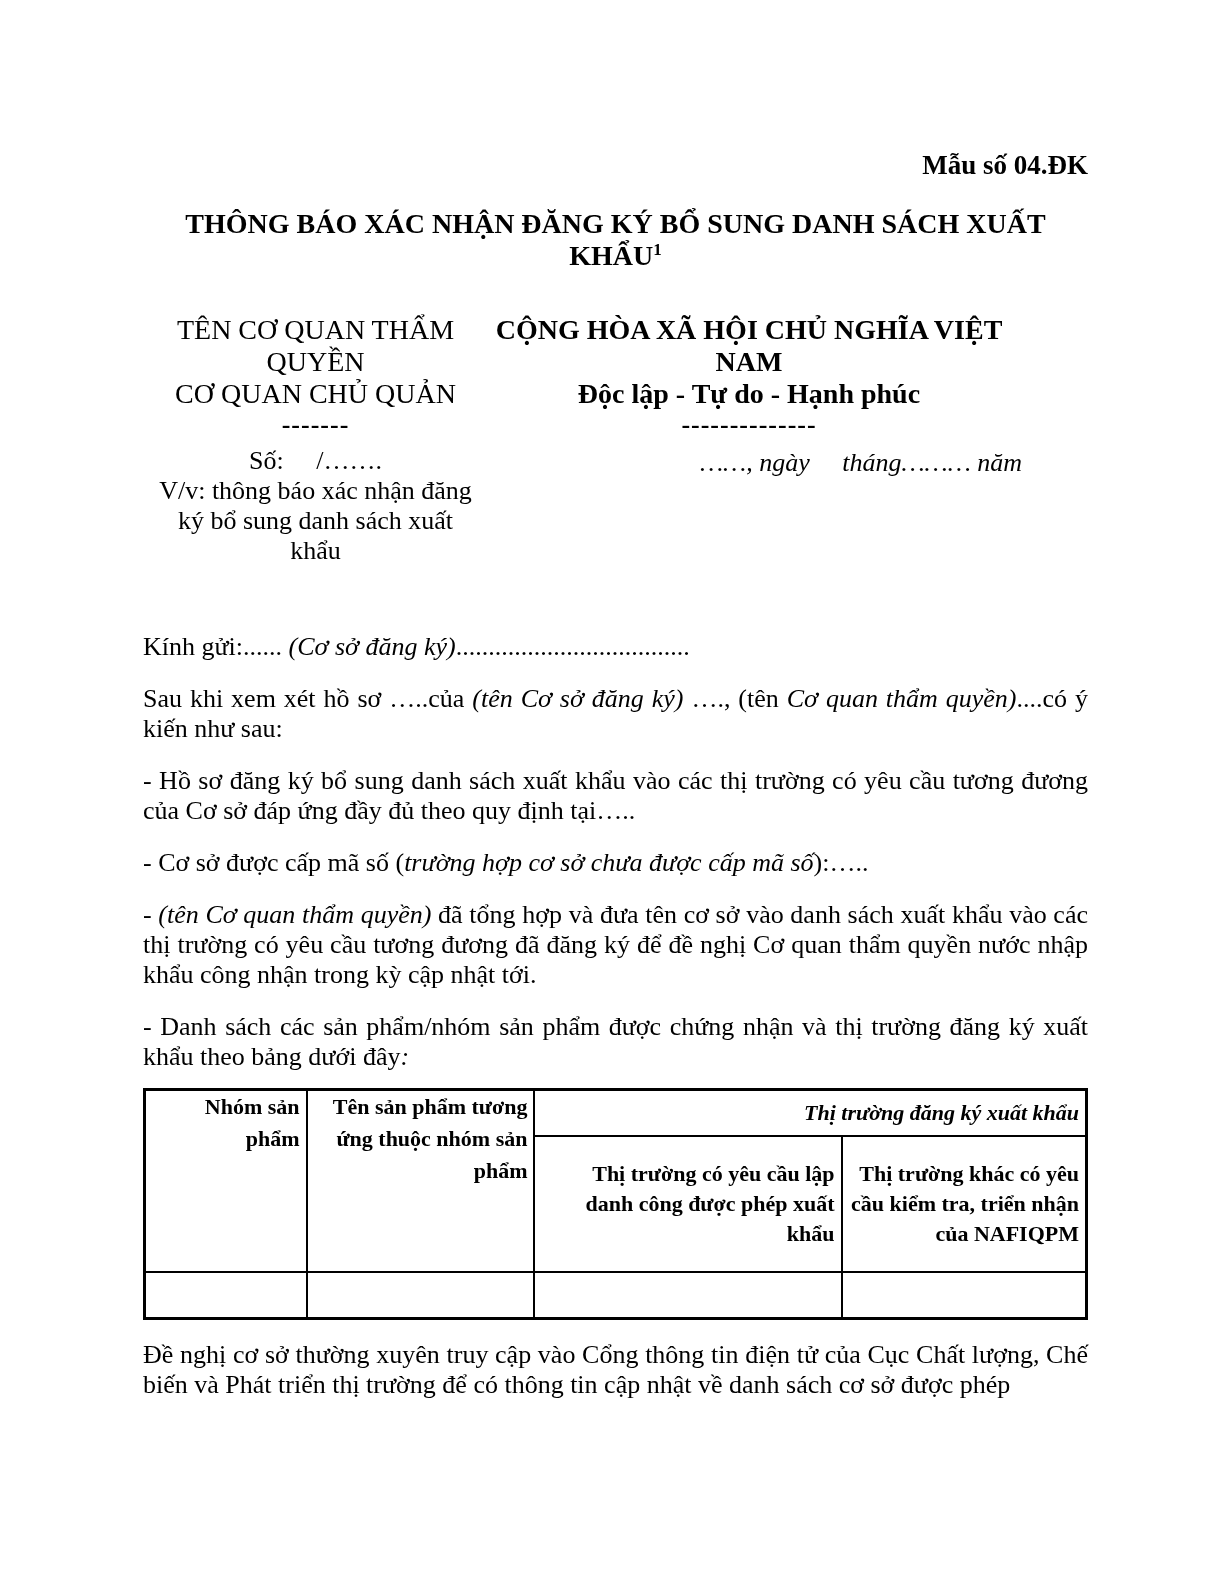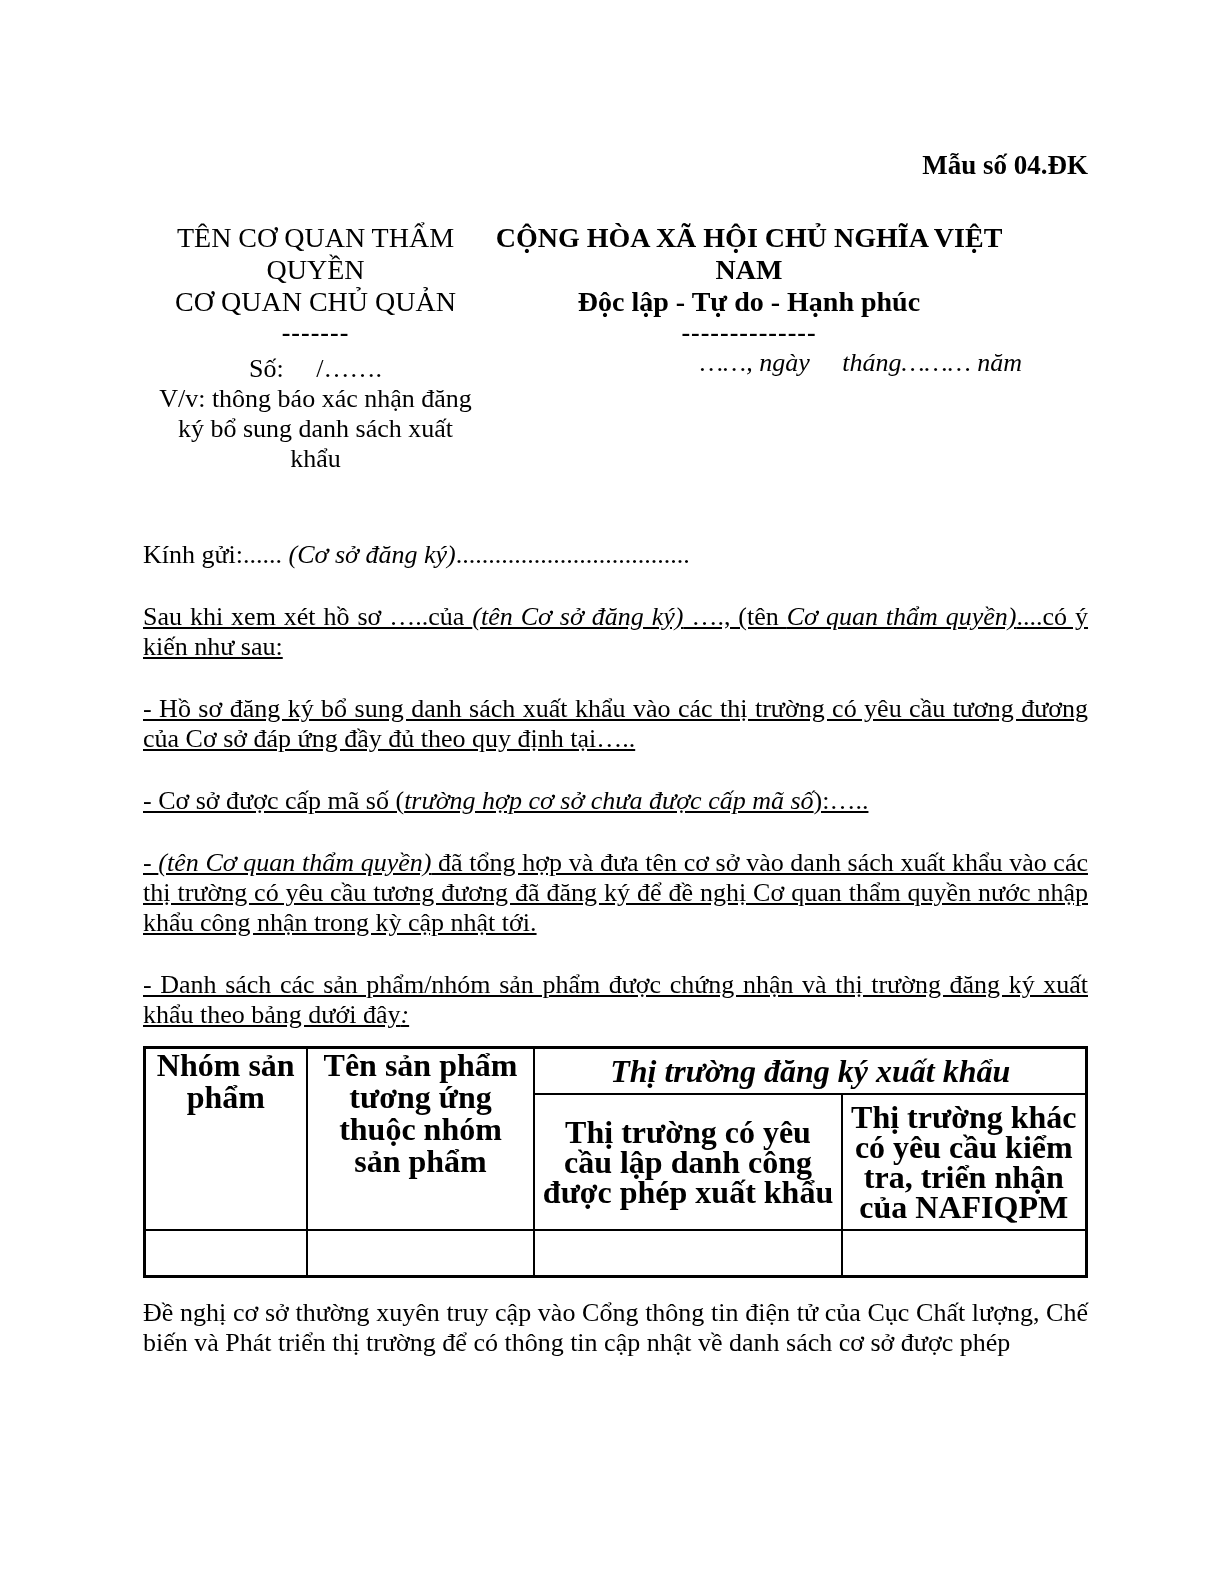--- a/index.html
+++ b/index.html
@@ -78,54 +78,54 @@
     width: 522px;
     text-align: center;
     font-weight: bold;
     font-size: 28px;
     line-height: 32px;
   }
   .national-block .header-divider {
     font-size: 26px;
   }
   .date-line {
+    margin-top: 8px;
     padding-left: 212px;
     font-style: italic;
     white-space: pre-wrap;
     line-height: 30px;
   }
   
   .salutation {
     margin-top: 66px;
     text-align: left;
   }
   .para {
-    margin-top: 32px;
+    margin-top: 22px;
     text-align: justify;
-    text-decoration: underline;
   }
   .it {
     font-style: italic;
   }
   
   table.market-table {
     margin-top: 16px;
     border-collapse: collapse;
     width: 100%;
     border: 3px solid #000;
   }
   table.market-table th,
   table.market-table td {
     border: 2px solid #000;
     padding: 0 6px;
   }
   table.market-table th {
     font-weight: bold;
-    font-size: 32px;
-    text-align: center;
+    font-size: 22px;
+    text-align: right;
   }
   th.rowspan-th {
     vertical-align: top;
     padding-top: 14px;
     line-height: 32px;
   }
   th.group-th {
     height: 44px;
     vertical-align: middle;
     line-height: 30px;
@@ -144,20 +144,23 @@
     text-align: justify;
   }
 </style>
 </head>
 <body>
 
 <div class="page">
 
   <div class="form-number">Mẫu số 04.ĐK</div>
 
+  <div class="doc-title">
+    <span>THÔNG BÁO XÁC NHẬN ĐĂNG KÝ BỔ SUNG DANH SÁCH XUẤT KHẨU</span><sup>1</sup>
+  </div>
 
   <div class="header-row">
 
     <div class="header-left">
       <div class="agency-block">
         <div>TÊN CƠ QUAN THẨM QUYỀN</div>
         <div>CƠ QUAN CHỦ QUẢN</div>
       </div>
       <div class="header-divider">-------</div>
       <div class="number-line">Số:     /…….</div>

